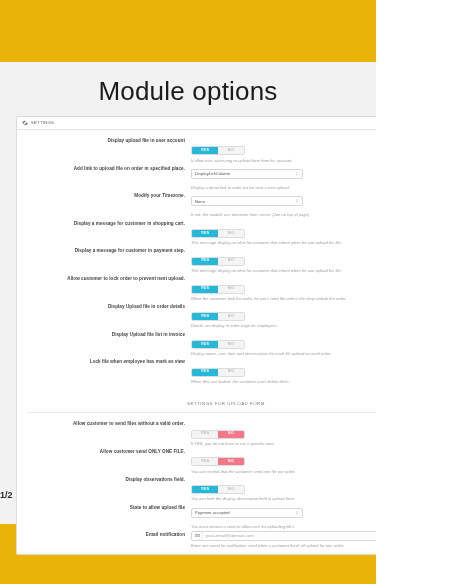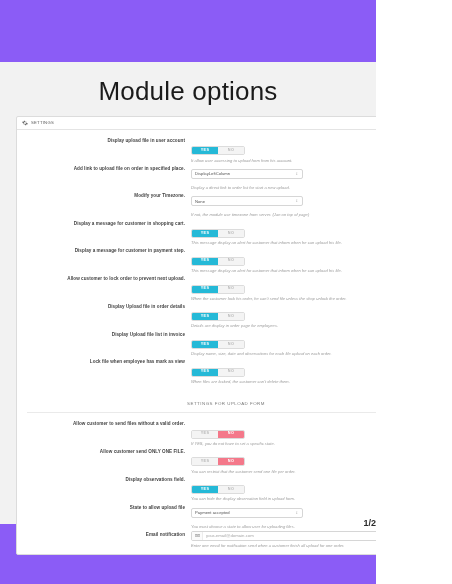--- a/index.html
+++ b/index.html
@@ -4,21 +4,21 @@
 <style>
   * { box-sizing: border-box; margin: 0; padding: 0; }
   html, body {
     width: 452px; height: 584px;
     background: #ffffff;
     font-family: "Liberation Sans", sans-serif;
   }
   .page {
     position: relative;
     width: 376px; height: 584px;
-    background: #8b5cf6;
+    background: #eab308;
     overflow: hidden;
   }
   .hero {
     position: absolute;
     top: 62px; left: 0; right: 0;
     height: 462px;
     background: #f2f2f2;
   }
   .title {
     position: absolute;
@@ -176,25 +176,24 @@
   .section-divider span {
     font-size: 4.4px;
     color: #7a7a7a;
     letter-spacing: 0.5px;
     font-weight: 400;
   }
 
   .pager {
     position: absolute;
     top: 490px; left: 0; right: 0;
-    text-align: right;
+    text-align: left;
     font-size: 9px;
     font-weight: 700;
     color: #2b2b2b;
-    margin-top: 28px;
   }
 </style>
 </head>
 <body>
 
 <div class="page">
 
   <div class="hero"></div>
 
   <div class="title">Module options</div>

